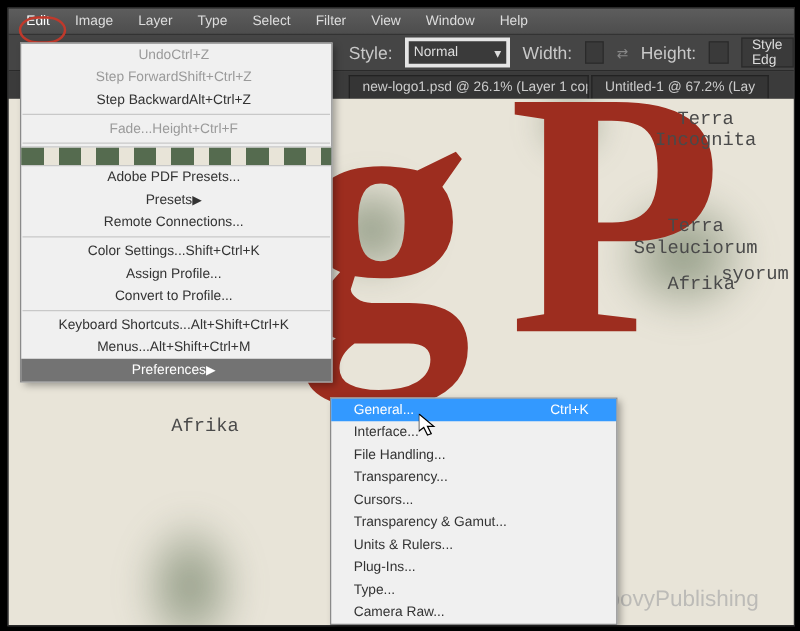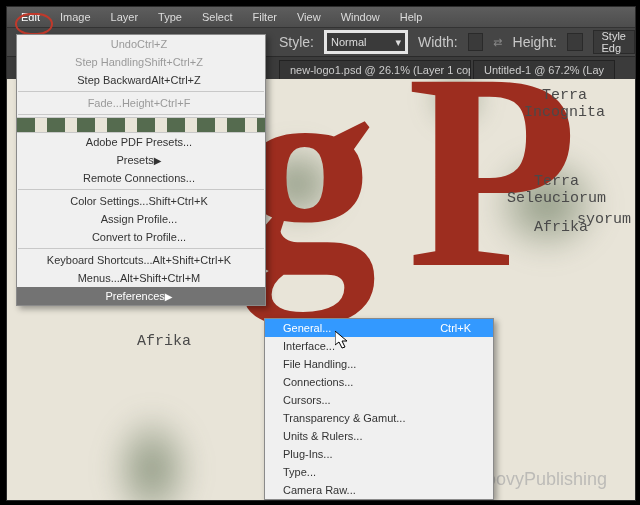--- a/index.html
+++ b/index.html
@@ -85,21 +85,21 @@
     <div class="maplabel" style="right:4px;top:132px">syorum</div>
     <div class="watermark">groovyPublishing</div>
   </div>
 
   <div class="dropdown">
     <div class="row disabled">
         <span>Undo</span>
         <span>Ctrl+Z</span>
       </div>
     <div class="row disabled">
-        <span>Step Handling</span>
+        <span>Step Forward</span>
         <span>Shift+Ctrl+Z</span>
       </div>
     <div class="row">
         <span>Step Backward</span>
         <span>Alt+Ctrl+Z</span>
       </div>
     <div class="sep"></div>
     <div class="row disabled">
         <span>Fade...</span>
         <span>Height+Ctrl+F</span>
@@ -147,21 +147,21 @@
         <span>General...</span>
         <span>Ctrl+K</span>
       </div>
     <div class="row">
         <span>Interface...</span>
       </div>
     <div class="row">
         <span>File Handling...</span>
       </div>
     <div class="row">
-        <span>Connections...</span>
+        <span>Transparency...</span>
       </div>
     <div class="row">
         <span>Cursors...</span>
       </div>
     <div class="row">
         <span>Transparency &amp; Gamut...</span>
       </div>
     <div class="row">
         <span>Units &amp; Rulers...</span>
       </div>

